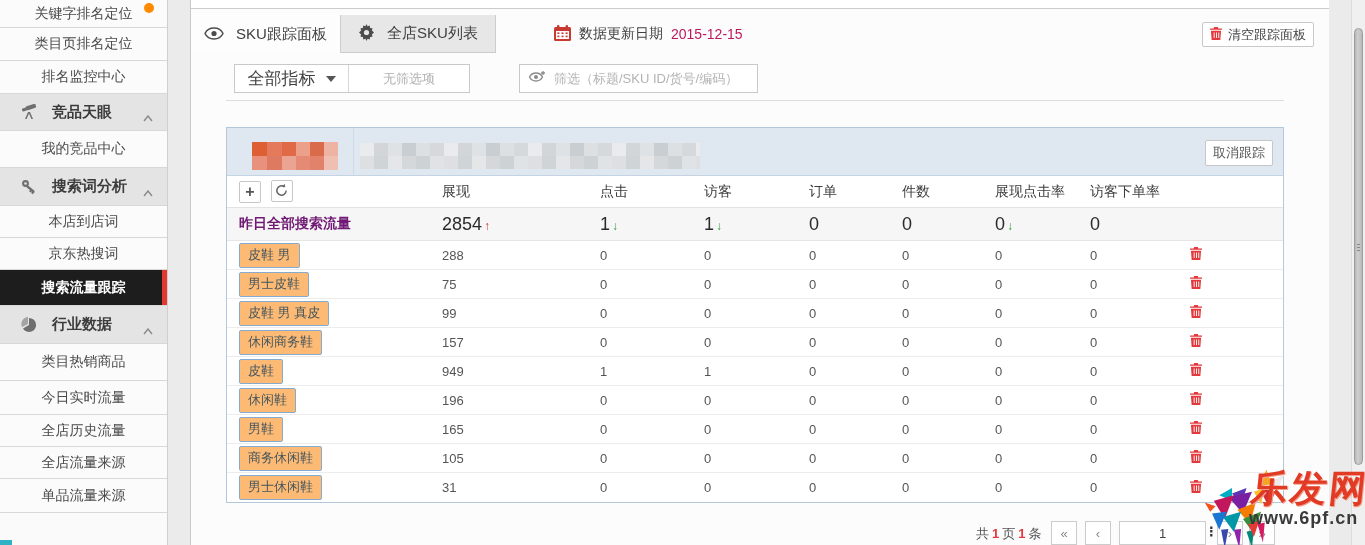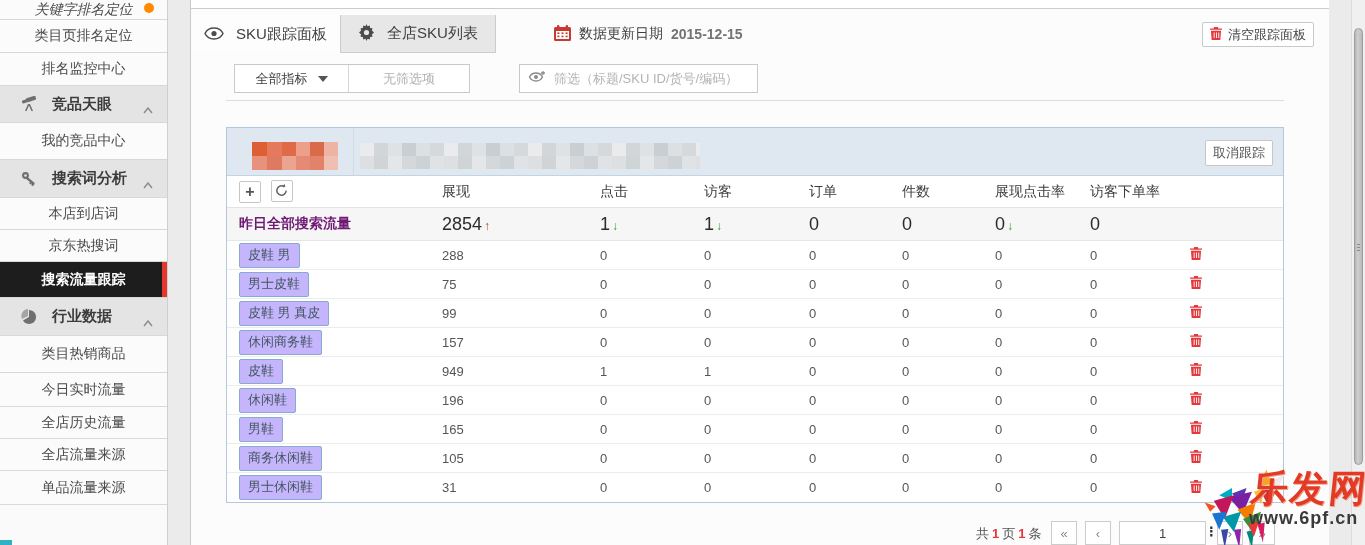--- a/index.html
+++ b/index.html
@@ -3,21 +3,21 @@
 <meta charset="utf-8">
 <style>
   * { margin:0; padding:0; box-sizing:border-box; }
   html,body { background:#ebebeb; }
   body { font-family:"Liberation Sans","DejaVu Sans",sans-serif; }
   .screen { position:relative; width:1365px; height:545px; background:#ebebeb; overflow:hidden; }
 
   
   .sidebar { position:absolute; left:0; top:0; width:168px; height:545px; background:#fafafa; border-right:1px solid #cfcfcf; display:flex; flex-direction:column; }
   .sb-row { position:relative; display:flex; align-items:center; justify-content:center; border-bottom:1px solid #d8d8d8; font-size:14px; color:#4a4a4a; background:#fbfbfb; cursor:pointer; flex:0 0 auto; }
-  .sb-row.h20 { height:20px; overflow:hidden;font-style:italic; }
+  .sb-row.h20 { height:28px; overflow:hidden; }
   .sb-item { height:33px; }
   .sb-item.t37 { height:37px; }
   .sb-item.t34 { height:34px; }
   .sb-item.t32 { height:32px; }
   .sb-section { height:37px; background:#e4e4e4; justify-content:flex-start; padding-left:19px; font-size:15px; color:#3c3c3c; font-weight:bold; }
   .sb-section .sec-icon { width:20px; height:18px; margin-right:13px; display:inline-flex; align-items:center; justify-content:center; }
   .sb-section .chev { position:absolute; right:14px; top:50%; margin-top:-4px; }
   .sb-active { height:36px; background:#1d1d1d; color:#fff; font-weight:bold; }
   .sb-active::after { content:""; position:absolute; right:0; top:0; bottom:0; width:5px; background:#e4372e; }
   .orange-dot { position:absolute; right:13px; top:3px; width:10px; height:10px; border-radius:50%; background:#ff8a00; }
@@ -25,26 +25,26 @@
 
   
   .content { position:absolute; left:190px; top:0; width:1139px; height:545px; background:#fcfcfc; border-left:1px solid #c9c9c9; }
   .top-strip { position:absolute; left:0; top:0; width:100%; height:9px; background:#fff; border-bottom:1px solid #ccc; }
 
   .tabbar { position:absolute; left:0; top:15px; height:38px; display:flex; }
   .tab { display:flex; align-items:center; justify-content:center; gap:12px; font-size:15px; color:#3f3f3f; cursor:pointer; }
   .tab.active { width:150px; background:#fdfdfd; border-right:1px solid #ccc;text-align:right; }
   .tab.inactive { width:155px; background:#e7e7e7; border-right:1px solid #ccc; border-bottom:1px solid #ccc; }
   .update-info { display:flex; align-items:center; gap:8px; padding-left:20px; font-size:14px; color:#3f3f3f;margin-left:38px; }
-  .update-date { color:#737373; font-weight:bold; }
+  .update-date { color:#be185d; font-weight:normal; }
   .clear-btn { position:absolute; top:22px; right:15px; width:112px; height:25px; background:#fff; border:1px solid #c9c9c9; border-radius:2px; font-size:13px; color:#444; display:flex; align-items:center; justify-content:center; gap:6px; cursor:pointer; }
 
   .filter-row { position:absolute; left:43px; top:64px; display:flex; }
   .metric-group { display:flex; border:1px solid #c9c9c9; background:#fff; height:29px; }
-  .metric-dd { width:114px; display:flex; align-items:center; justify-content:center; gap:10px; font-size:13px; color:#3f3f3f; border-right:1px solid #d6d6d6; cursor:pointer; }
+  .metric-dd { width:114px; display:flex; align-items:center; justify-content:center; gap:10px; font-size:17px; color:#3f3f3f; border-right:1px solid #d6d6d6; cursor:pointer; }
   .caret-down { width:0; height:0; border-left:5px solid transparent; border-right:5px solid transparent; border-top:6px solid #555; }
   .no-filter { width:120px; display:flex; align-items:center; justify-content:center; font-size:13px; color:#b0b0b0; }
   .search-box { margin-left:49px; width:239px; height:29px; border:1px solid #c9c9c9; background:#fff; display:flex; align-items:center; padding:8px 8px; gap:7px; }
   .search-box input { border:0; outline:0; flex:1; font-size:13px; color:#555; background:transparent; font-family:inherit; }
   .search-box input::placeholder { color:#b3b3b3; }
 
   .hr-divider { position:absolute; left:35px; right:45px; top:100px; height:1px; background:#ddd; }
 
   
   .card { position:absolute; left:35px; top:127px; width:1058px; border:1px solid #b3c8da; background:#fff; }
@@ -74,21 +74,21 @@
   .tool-btn { display:inline-flex; align-items:center; justify-content:center; width:22px; height:22px; border:1px solid #c6c6c6; border-radius:2px; background:#fff; color:#555; font-size:16px; font-weight:bold; margin-right:6px; cursor:pointer; line-height:1; }
 
   .summary { height:33px; background:#f6f6f6; border-bottom:1px solid #e6e6e6; }
   .summary .label { font-size:14px; font-weight:bold; color:#701a75; }
   .summary .num { font-size:18px; color:#2b2b2b; }
   .arrow { font-size:12px; font-weight:bold; margin-left:2px; }
   .arrow.up { color:#c0392b; } .arrow.down { color:#2e9e3e; }
 
   .krow { height:29px; border-bottom:1px solid #ececec; }
   .krow:last-child { border-bottom:none; }
-  .tag { display:inline-block; padding:2px 8px 3px; background:#c4b5fd; border:1px solid #86abce; border-radius:2px; font-size:13px; color:#44565f; cursor:pointer; white-space:nowrap; }
+  .tag { display:inline-block; padding:2px 8px 3px; background:#fdba74; border:1px solid #86abce; border-radius:2px; font-size:13px; color:#44565f; cursor:pointer; white-space:nowrap; }
   .trash { display:inline-flex; cursor:pointer; }
 
   
   .pager { position:absolute; top:521px; left:0; right:0; height:24px; font-size:13px; color:#555; }
   .pager-summary { position:absolute; left:785px; top:4px; letter-spacing:1px; }
   .pager-summary b { color:#e4393c; padding:0 2px; }
   .pg-btn { position:absolute; top:0; width:26px; height:24px; background:#fff; border:1px solid #ccc; color:#888; font-size:13px; display:flex; align-items:center; justify-content:center; cursor:pointer; }
   .pg-input { position:absolute; top:0; left:928px; width:87px; height:24px; border:1px solid #ccc; background:#fff; text-align:center; font-size:13px; color:#444; font-family:inherit; }
   .pg-dots { position:absolute; left:1014px; top:3px; color:#333; font-size:13px; font-weight:bold; }
 

